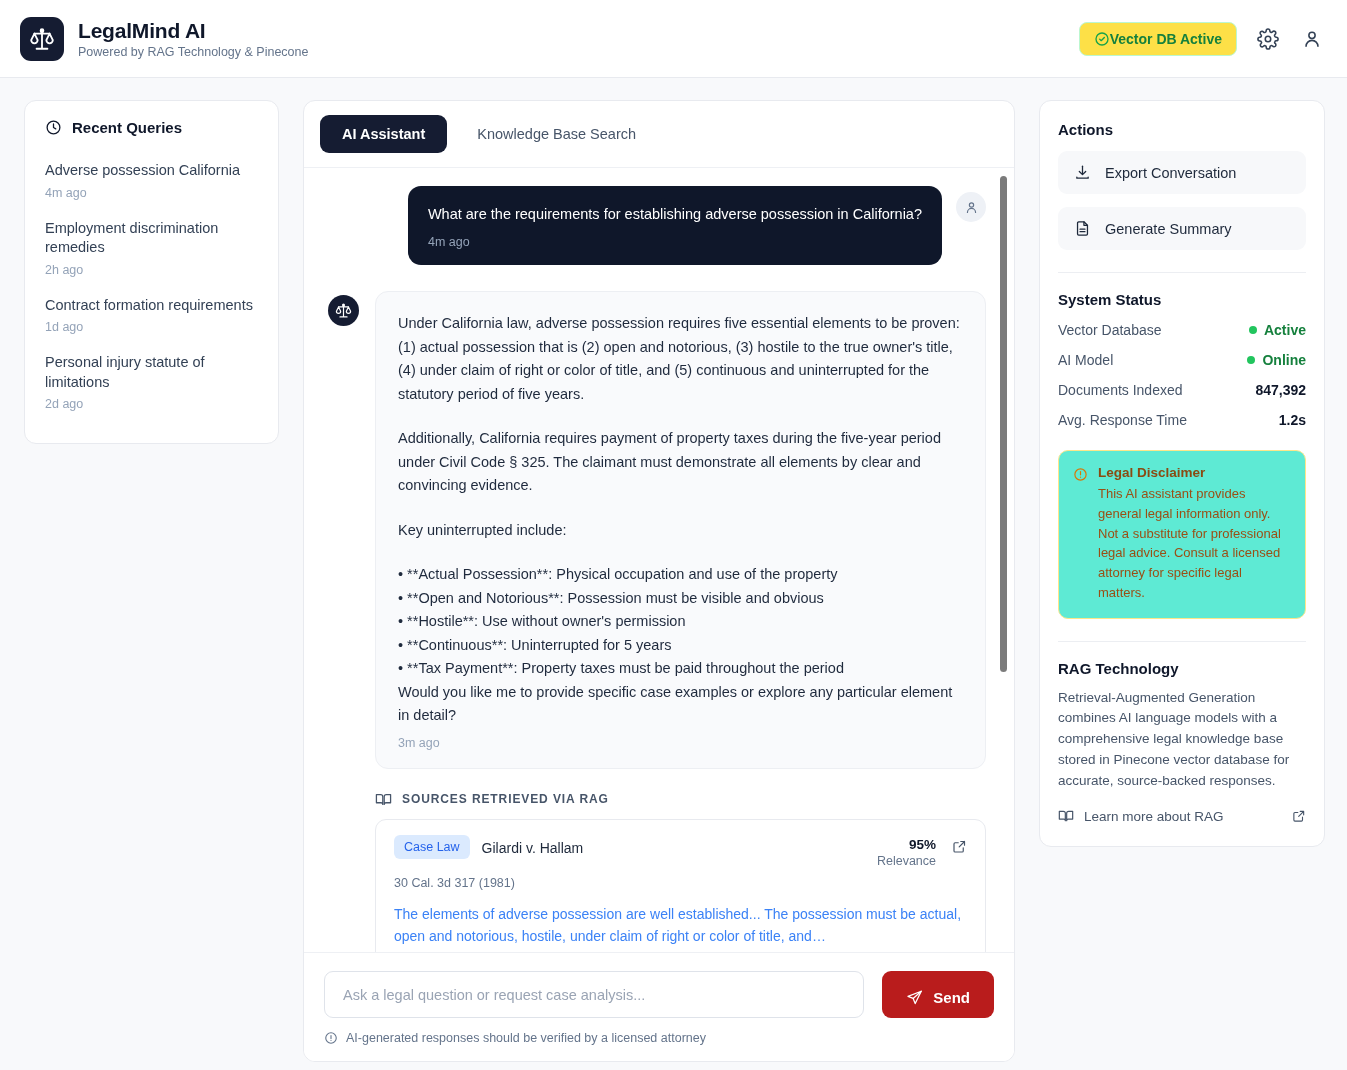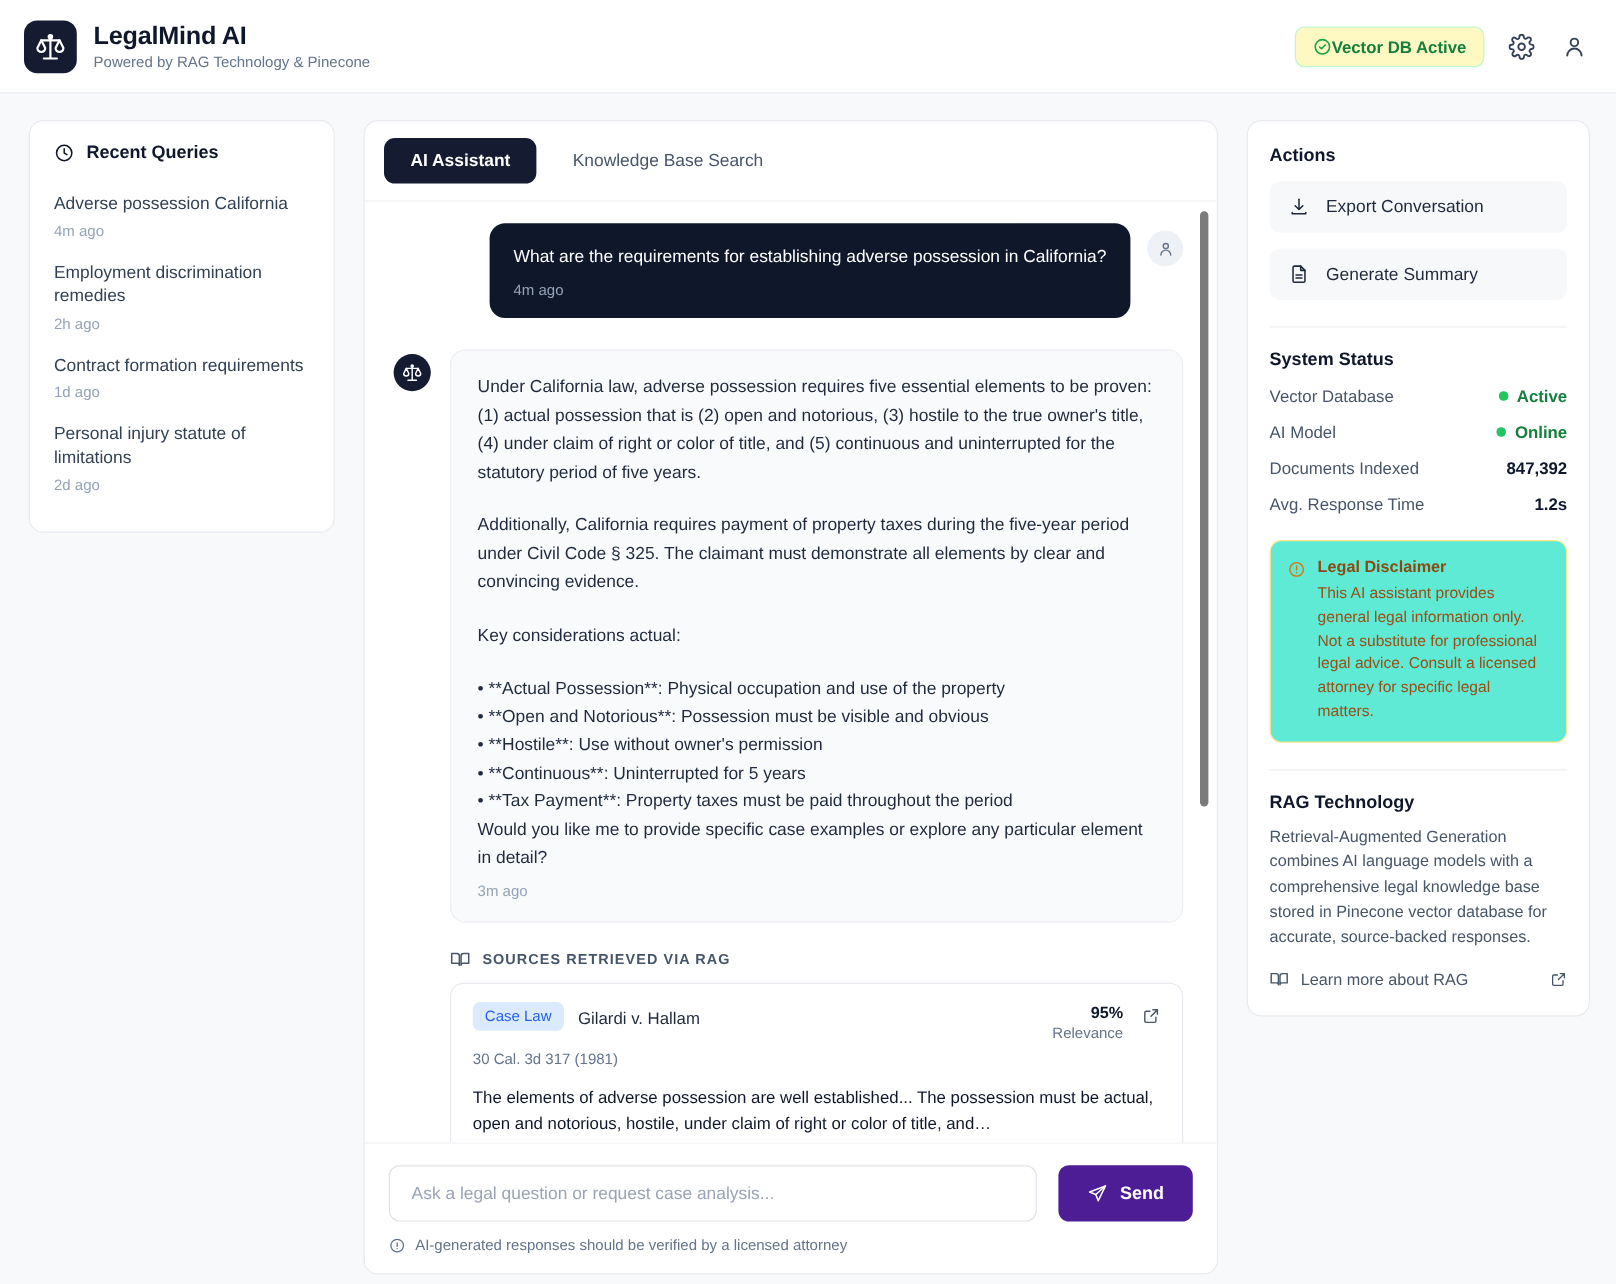--- a/index.html
+++ b/index.html
@@ -23,21 +23,21 @@
   .logo-box {
     width: 44px; height: 44px; border-radius: 11px;
     background: #151c32; display: flex; align-items: center; justify-content: center;
     flex: none;
   }
   .brand-title { font-size: 21px; font-weight: bold; color: #0f172a; letter-spacing: -0.2px; }
   .brand-sub { font-size: 12.5px; color: #64748b; margin-top: 2px; }
   .header-right { margin-left: auto; display: flex; align-items: center; gap: 18px; }
   .vdb-badge {
     display: flex; align-items: center; gap: 0;
-    background: #fef9c3; border: 1px solid #bbf7d0;
+    background: #fde047; border: 1px solid #bbf7d0;
     border-radius: 8px; padding: 8px 14px;
     color: #15803d; font-size: 14px; font-weight: bold;
   }
   .icon-btn { width: 26px; height: 26px; display: flex; align-items: center; justify-content: center; color: #334155; cursor: pointer; }
 
   
   .body { flex: 1; display: flex; gap: 24px; padding: 22px 22px 0 24px; min-height: 0; }
 
   
   .sidebar { width: 255px; flex: none; }
@@ -99,40 +99,40 @@
   .src-top { display: flex; align-items: flex-start; gap: 12px; }
   .src-badge {
     background: #dbeafe; color: #2563eb; font-size: 12.5px;
     border-radius: 6px; padding: 5px 10px; flex: none;
   }
   .src-name { font-size: 14px; color: #1e293b; padding-top: 5px; }
   .src-rel { margin-left: auto; text-align: right; flex: none; padding-right: 4px; }
   .src-rel .pct { font-size: 13.5px; font-weight: bold; color: #0f172a; margin-top: 36px; }
   .src-rel .lbl { font-size: 12.5px; color: #64748b; margin-top: 1px; }
   .src-cite { font-size: 12.5px; color: #64748b; margin-top: 8px; }
-  .src-quote { font-size: 14px; line-height: 1.6; color: #0f172a; margin-top: 13px; }
+  .src-quote { font-size: 14px; line-height: 1.6; color: #3b82f6; margin-top: 13px; }
 
   .scrollbar { position: absolute; right: 6px; top: 0; width: 8px; height: 100%; }
   .scroll-thumb {
     position: absolute; left: 0; width: 7px; border-radius: 4px;
     background: #7b7b7b; top: 8px; height: 496px; cursor: pointer;
   }
 
   .composer { flex: none; border-top: 1px solid #eef0f4; padding: 18px 20px 16px 20px; background:#fff; }
   .composer-row { display: flex; align-items: center; gap: 18px; }
   .composer-input {
     flex: 1; height: 47px; border: 1px solid #dfe3ea; border-radius: 9px;
     padding: 0 18px; font-size: 14.5px; font-family: "Liberation Sans", sans-serif;
     color: #1e293b; background: #fff; outline: none;
   }
   .composer-input::placeholder { color: #9aa4b4; }
   .send-btn {
-    background: #4c1d95; color: #fff; border: none; border-radius: 9px;
-    height: 47px; padding: 0 24px; font-size: 15px; font-weight: bold;
-    display: flex; align-items: center; gap: 10px; cursor: pointer;
+    background: #b91c1c; color: #fff; border: none; border-radius: 9px;
+    height: 47px; padding: 12px 24px; font-size: 15px; font-weight: bold;
+    display: flex; align-items: flex-end; gap: 10px; cursor: pointer;
     font-family: "Liberation Sans", sans-serif;
   }
   .composer-note { display: flex; align-items: center; gap: 8px; margin-top: 13px; font-size: 12.5px; color: #64748b; }
 
   
   .rightpanel {
     width: 286px; flex: none; background: #fff;
     border: 1px solid #e8eaef; border-radius: 12px;
     padding: 20px 18px 22px 18px; align-self: flex-start;
   }
@@ -265,21 +265,21 @@
             <div class="avatar-ai">
               <svg width="17" height="17" viewBox="0 0 24 24" fill="none" stroke="#ffffff" stroke-width="1.7" stroke-linecap="round" stroke-linejoin="round">
                 <path d="M12 3v18M7 21h10M5 7h14M12 3a1.3 1.3 0 100 2.6 1.3 1.3 0 000-2.6z"></path>
                 <path d="M5 7l-3 6a3 3 0 006 0L5 7z"></path>
                 <path d="M19 7l-3 6a3 3 0 006 0l-3-6z"></path>
               </svg>
             </div>
             <div class="bubble-ai">
               <p class="para">Under California law, adverse possession requires five essential elements to be proven: (1) actual possession that is (2) open and notorious, (3) hostile to the true owner's title, (4) under claim of right or color of title, and (5) continuous and uninterrupted for the statutory period of five years.</p>
               <p class="para">Additionally, California requires payment of property taxes during the five-year period under Civil Code § 325. The claimant must demonstrate all elements by clear and convincing evidence.</p>
-              <p class="para">Key considerations actual:</p>
+              <p class="para">Key uninterrupted include:</p>
               <div class="bullets">
                 <div class="bl">• **Actual Possession**: Physical occupation and use of the property</div>
                 <div class="bl">• **Open and Notorious**: Possession must be visible and obvious</div>
                 <div class="bl">• **Hostile**: Use without owner's permission</div>
                 <div class="bl">• **Continuous**: Uninterrupted for 5 years</div>
                 <div class="bl">• **Tax Payment**: Property taxes must be paid throughout the period</div>
               </div>
               <p class="para">Would you like me to provide specific case examples or explore any particular element in detail?</p>
               <div class="time">3m ago</div>
             </div>

